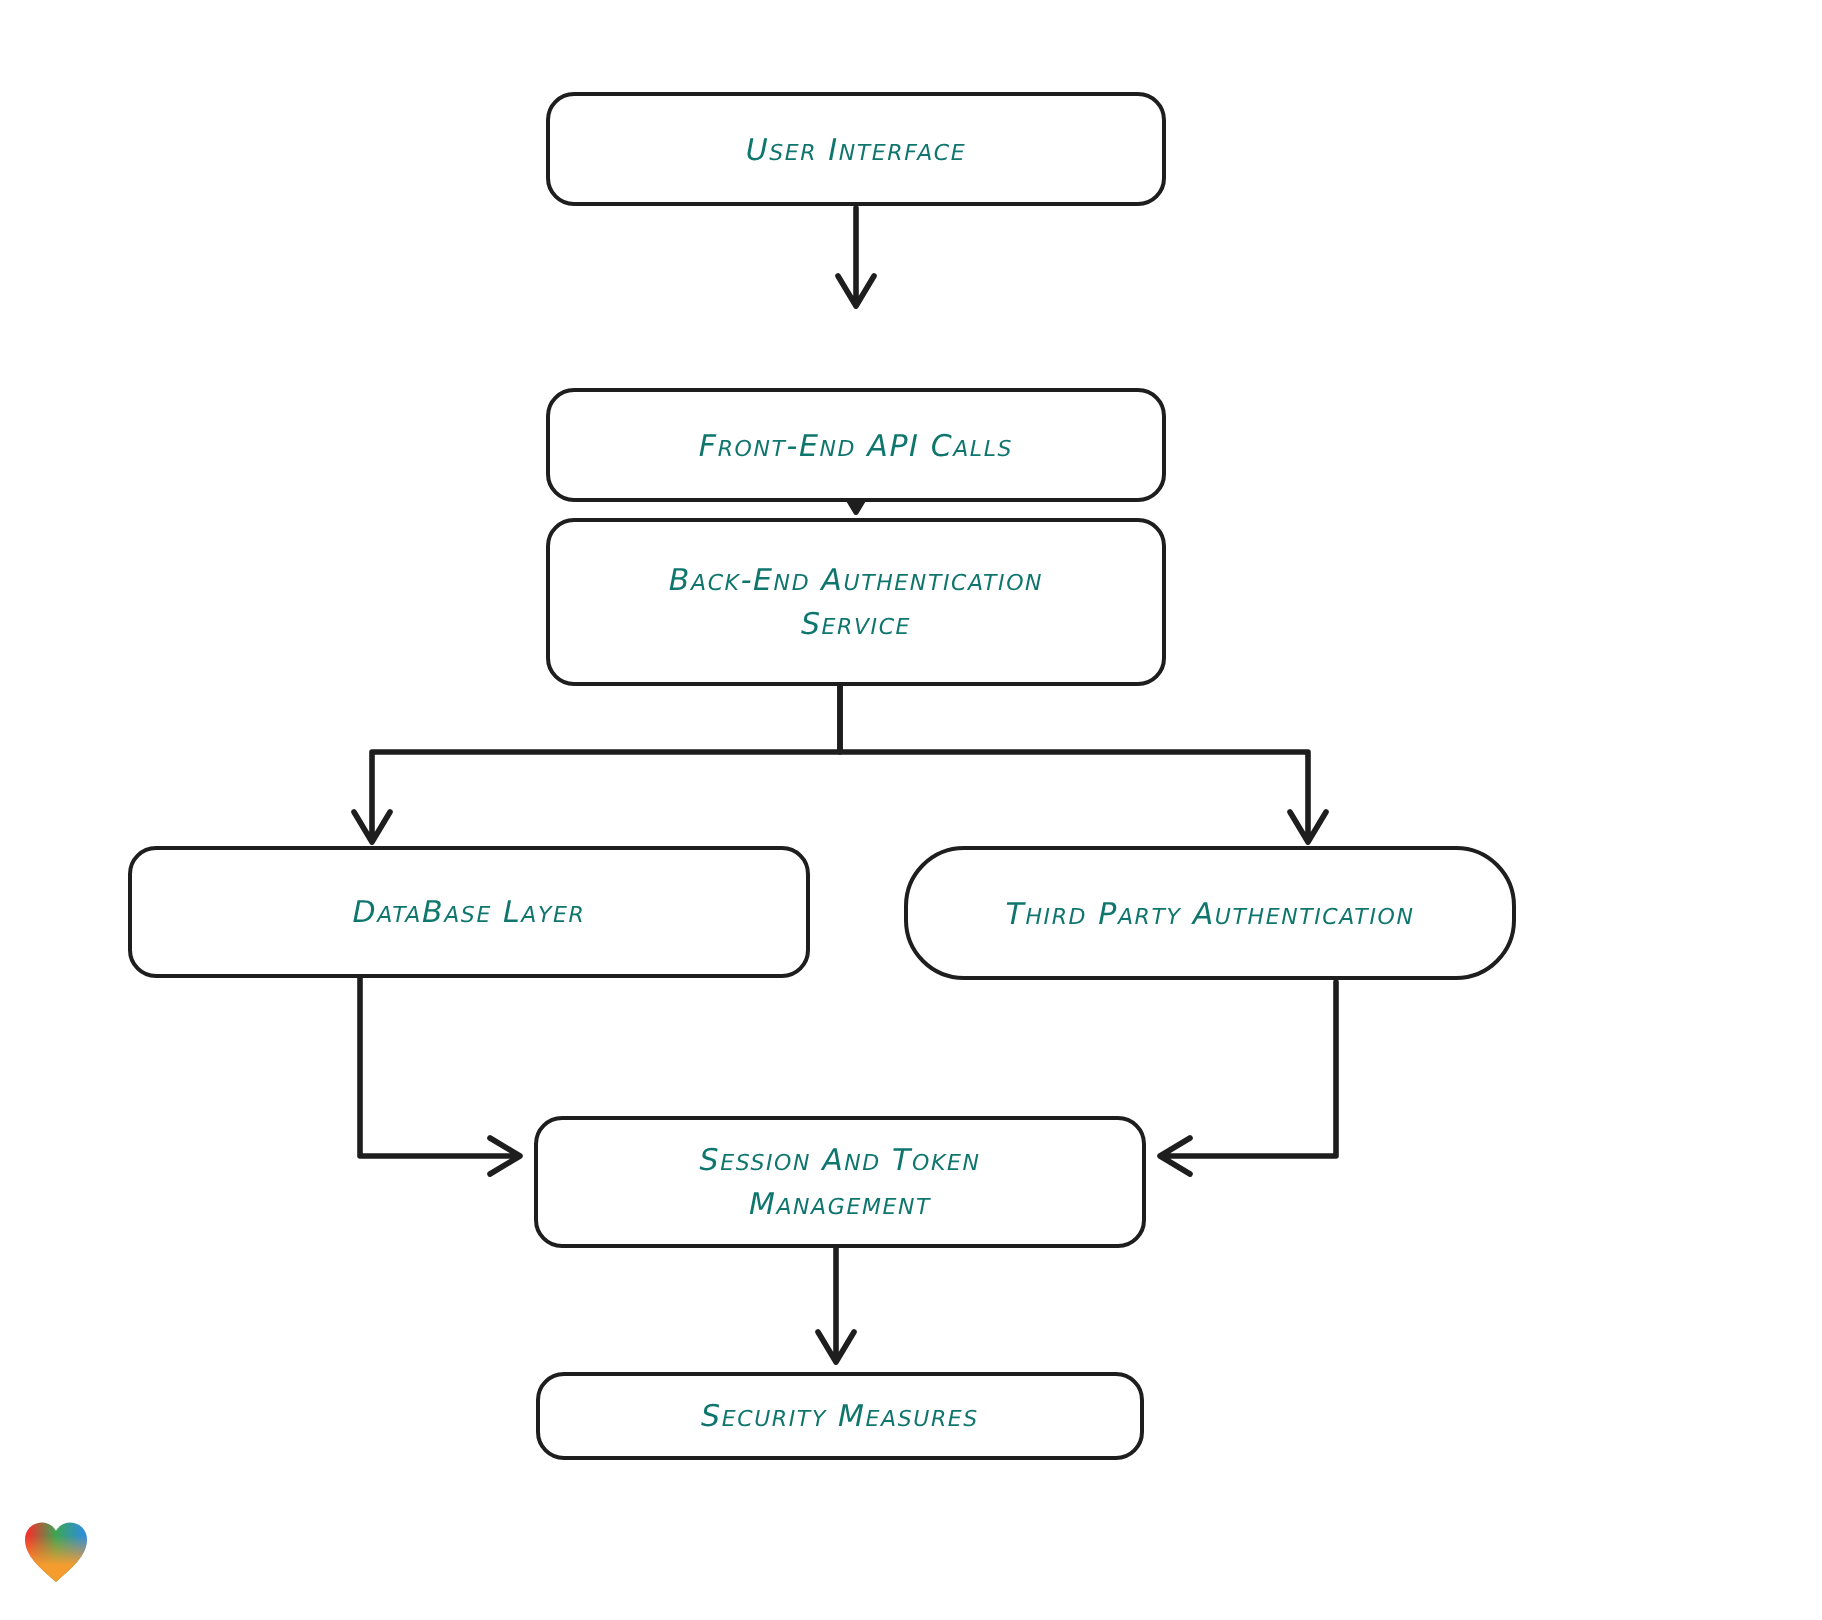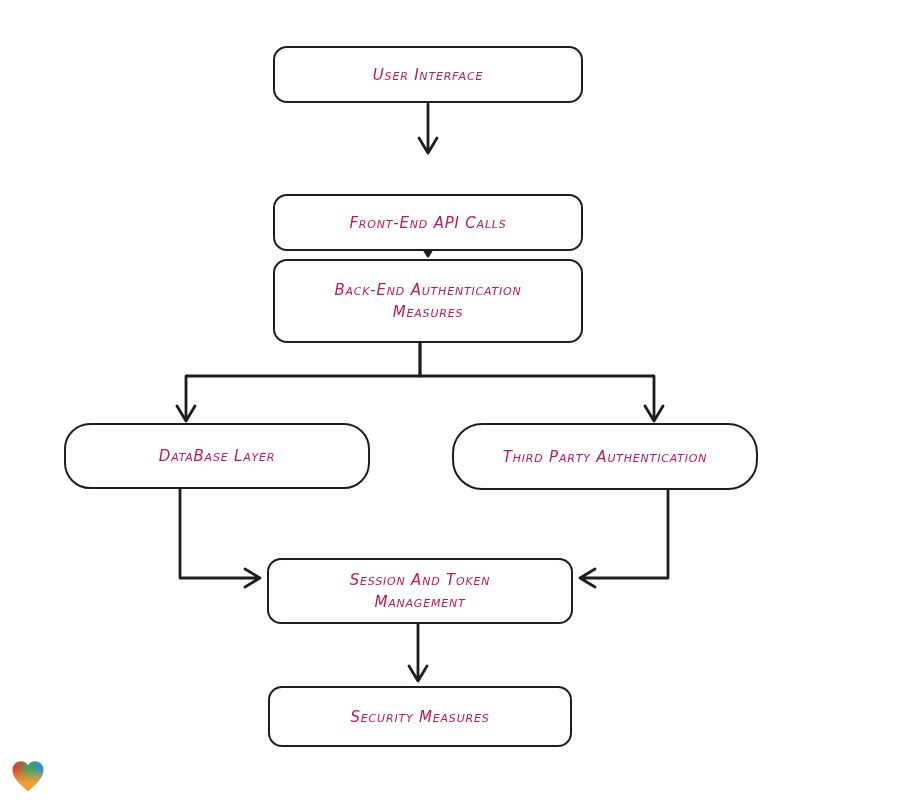--- a/index.html
+++ b/index.html
@@ -39,29 +39,29 @@
     justify-content: center;
     text-align: center;
     color: #1e1e1e;
   }
   .node .label {
     font-size: 15px;
     line-height: 22px;
     letter-spacing: 0.8px;
     font-variant: small-caps;
     font-style: italic;
-    color: #be185d;
+    color: #0f766e;
   }
   #n0 { left: 273px; top: 46px;  width: 310px; height: 57px; }
   #n1 { left: 273px; top: 162px; width: 310px; height: 57px; margin-top: 32px; }
   #n2 { left: 273px; top: 259px; width: 310px; height: 84px; padding: 0 34px; }
-  #n3 { left: 64px;  top: 423px; width: 306px; height: 66px; border-radius: 26px; }
+  #n3 { left: 64px;  top: 423px; width: 341px; height: 66px; }
   #n4 { left: 452px; top: 423px; width: 306px; height: 67px; border-radius: 30px; }
   #n5 { left: 267px; top: 540px; width: 306px; height: 66px; padding: 0 66px; margin-top: 18px; }
-  #n6 { left: 268px; top: 686px; width: 304px; height: 61px; }
+  #n6 { left: 268px; top: 686px; width: 304px; height: 44px; }
   .watermark {
     position: absolute;
     left: 10px;
     top: 759px;
     width: 36px;
     height: 36px;
   }
 </style>
 </head>
 <body>
@@ -80,21 +80,21 @@
 
   <div class="node" id="n0">
     <span class="label">User Interface</span>
   </div>
 
   <div class="node" id="n1">
     <span class="label">Front-End API Calls</span>
   </div>
 
   <div class="node" id="n2">
-    <span class="label">Back-End Authentication Measures</span>
+    <span class="label">Back-End Authentication Service</span>
   </div>
 
   <div class="node" id="n3">
     <span class="label">DataBase Layer</span>
   </div>
 
   <div class="node" id="n4">
     <span class="label">Third Party Authentication</span>
   </div>
 

